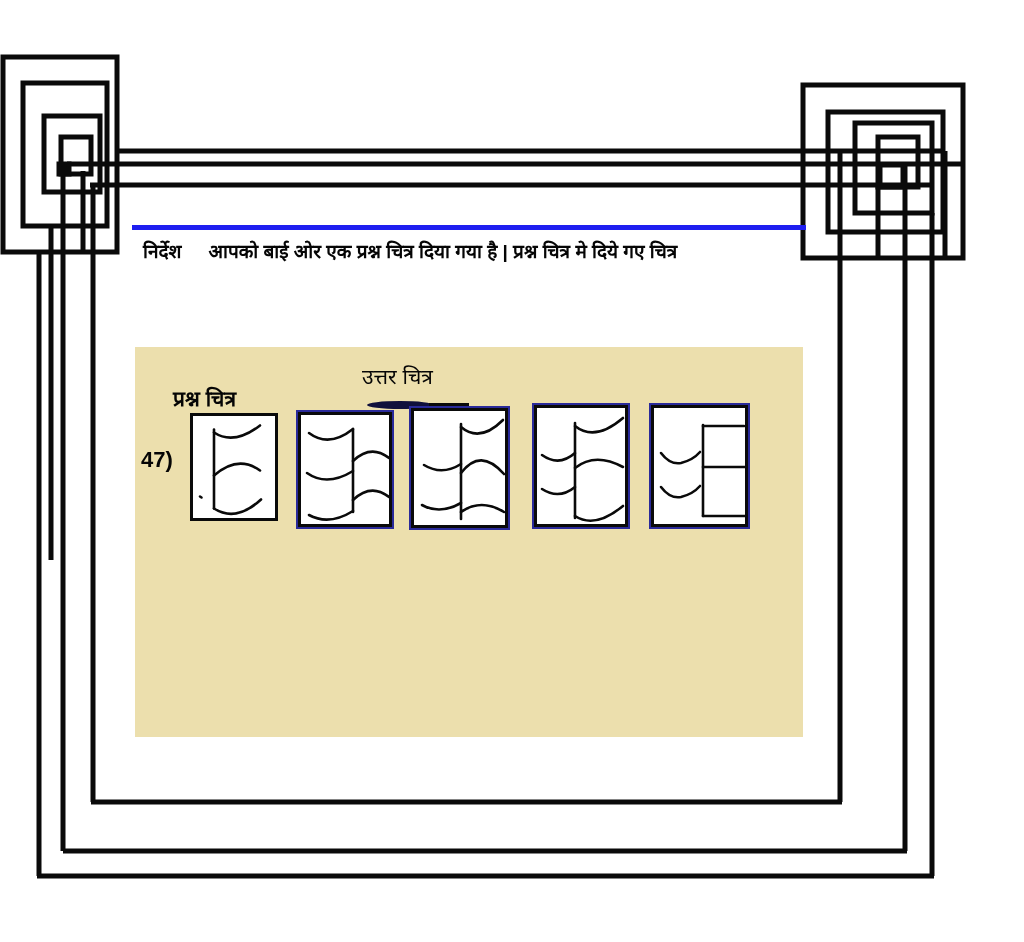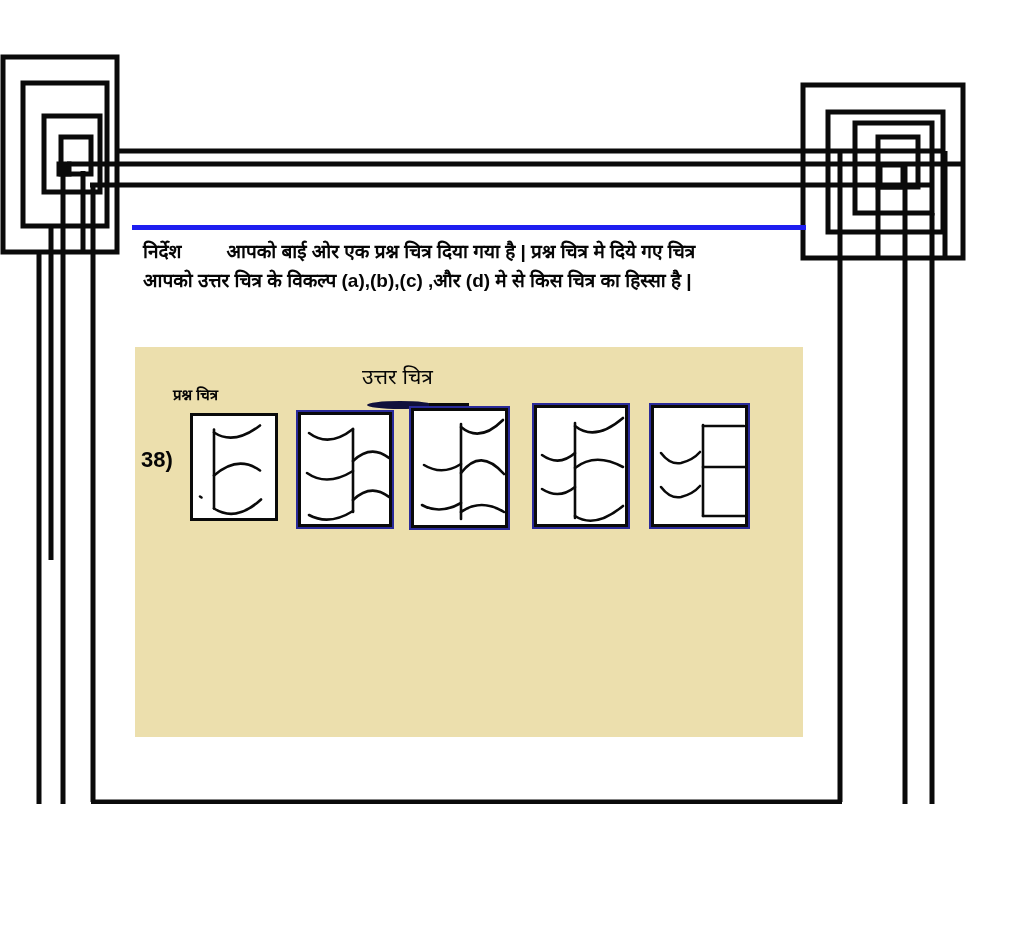--- a/index.html
+++ b/index.html
@@ -1,27 +1,27 @@
 <!DOCTYPE html>
 <html><head>
 <meta charset="utf-8">
 <style>
   html,body{margin:0;padding:0;background:#ffffff;}
   #canvas{
-    position:relative;width:1024px;height:804px;background:#ffffff;overflow:hidden;
+    position:relative;width:1024px;height:942px;background:#ffffff;overflow:hidden;
     font-family:"Liberation Sans", sans-serif;color:#050505;
   }
   #border-art{position:absolute;left:0;top:0;width:1024px;height:942px;}
   .divider{position:absolute;left:132px;top:225px;width:674px;height:5px;background:#1e1ef0;}
   .instr{position:absolute;left:143px;top:237px;width:676px;font-size:19px;font-weight:bold;line-height:29px;}
   .instr-line1{display:flex;}
   .instr-label{flex:0 0 auto;}
-  .instr-rest{margin-left:45px;}
+  .instr-rest{margin-left:27px;}
   .panel{position:absolute;left:135px;top:347px;width:668px;height:390px;background:#ecdfad;}
-  .q-label{position:absolute;left:38px;top:37px;font-size:15px;font-weight:bold;text-align:center;}
+  .q-label{position:absolute;left:38px;top:37px;font-size:21px;font-weight:bold;text-align:center;}
   .a-label{position:absolute;left:227px;top:15px;font-size:21px;font-weight:normal;}
   .lens{position:absolute;left:232px;top:54px;width:66px;height:8px;background:#10103c;border-radius:50%;}
   .lens-tail{position:absolute;left:294px;top:56px;width:40px;height:3px;background:#0a0a0a;}
   .q-num{position:absolute;left:6px;top:100px;font-size:22px;font-weight:bold;}
   .figbox{position:absolute;background:#ffffff;border:3px solid #0a0a0a;box-sizing:border-box;}
   .figbox svg{display:block;width:100%;height:100%;}
   .optbox{box-shadow:0 0 0 2px #2a2a9a;}
   .box-q{left:55px;top:66px;width:88px;height:108px;}
   .box-a{left:163px;top:65px;width:94px;height:115px;}
   .box-b{left:276px;top:61px;width:97px;height:120px;}
@@ -67,29 +67,28 @@
     <path d="M37 876 H934"></path>
   </svg>
 
   <div class="divider"></div>
 
   <div class="instr">
     <div class="instr-line1">
       <span class="instr-label">निर्देश</span>
       <span class="instr-rest">आपको बाई ओर एक प्रश्न चित्र दिया गया है | प्रश्न चित्र मे दिये गए चित्र</span>
     </div>
-    <div>आपको उत्तर चित्र के विकल्प (a),(b),(c) ,और (d) मे से किस चित्र का हिस्सा है  |</div>
   </div>
 
   <div class="panel">
     <div class="q-label">प्रश्न चित्र</div>
     <div class="a-label">उत्तर चित्र</div>
     <div class="lens"></div>
     <div class="lens-tail"></div>
-    <div class="q-num">38)</div>
+    <div class="q-num">47)</div>
 
     <div class="figbox box-q">
       <svg viewBox="0 0 82 101">
           <path d="M21 13 L21 92" fill="none" stroke="#0a0a0a" stroke-width="2.6" stroke-linecap="round"></path>
           <path d="M21 16 Q41 29 67 9" fill="none" stroke="#0a0a0a" stroke-width="2.6" stroke-linecap="round"></path>
           <path d="M21 59 Q45 38 67 54" fill="none" stroke="#0a0a0a" stroke-width="2.6" stroke-linecap="round"></path>
           <path d="M21 92 Q43 106 68 83" fill="none" stroke="#0a0a0a" stroke-width="2.6" stroke-linecap="round"></path>
           <path d="M7 80 l1.5 1" fill="none" stroke="#0a0a0a" stroke-width="2.6" stroke-linecap="round"></path>
         </svg>
     </div>

